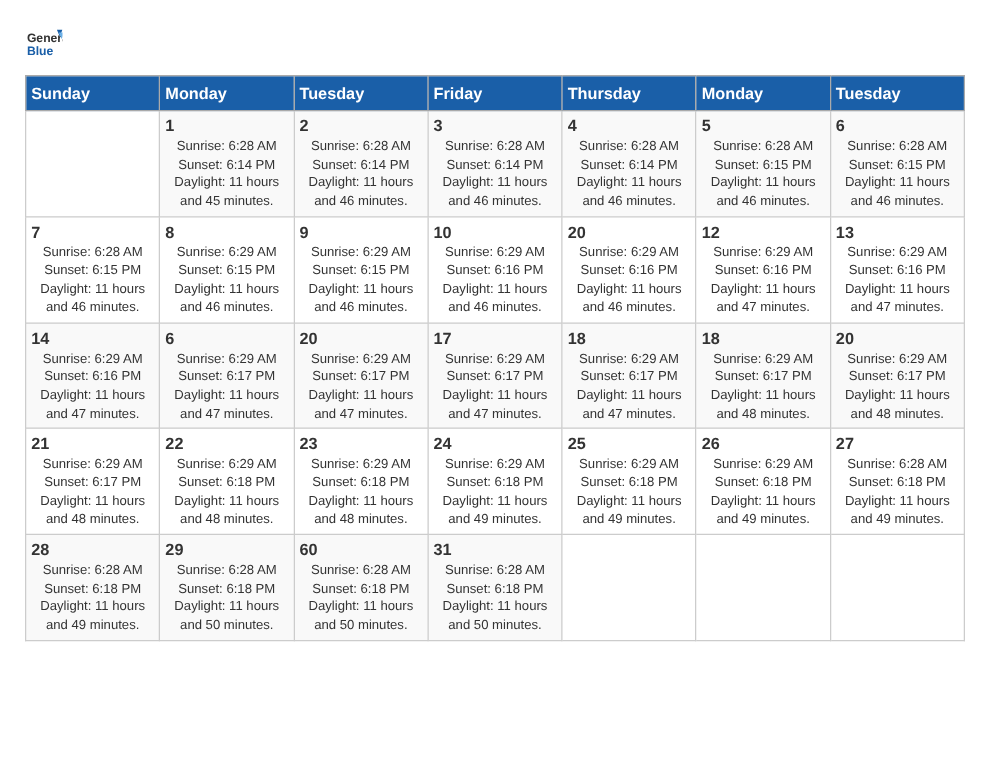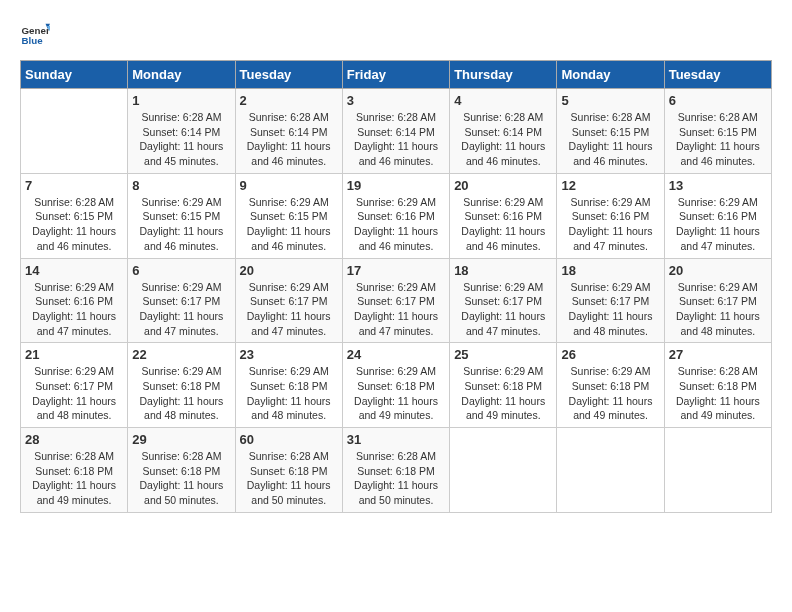--- a/index.html
+++ b/index.html
@@ -163,21 +163,21 @@
 Sunset: 6:15 PM
 Daylight: 11 hours and 46 minutes.</div>
         </td>
         <td>
           <span class="day-number">9</span>
           <div class="day-info" style="white-space: pre-line;">Sunrise: 6:29 AM
 Sunset: 6:15 PM
 Daylight: 11 hours and 46 minutes.</div>
         </td>
         <td>
-          <span class="day-number">19</span>
+          <span class="day-number">10</span>
           <div class="day-info" style="white-space: pre-line;">Sunrise: 6:29 AM
 Sunset: 6:16 PM
 Daylight: 11 hours and 46 minutes.</div>
         </td>
         <td>
           <span class="day-number">20</span>
           <div class="day-info" style="white-space: pre-line;">Sunrise: 6:29 AM
 Sunset: 6:16 PM
 Daylight: 11 hours and 46 minutes.</div>
         </td>

